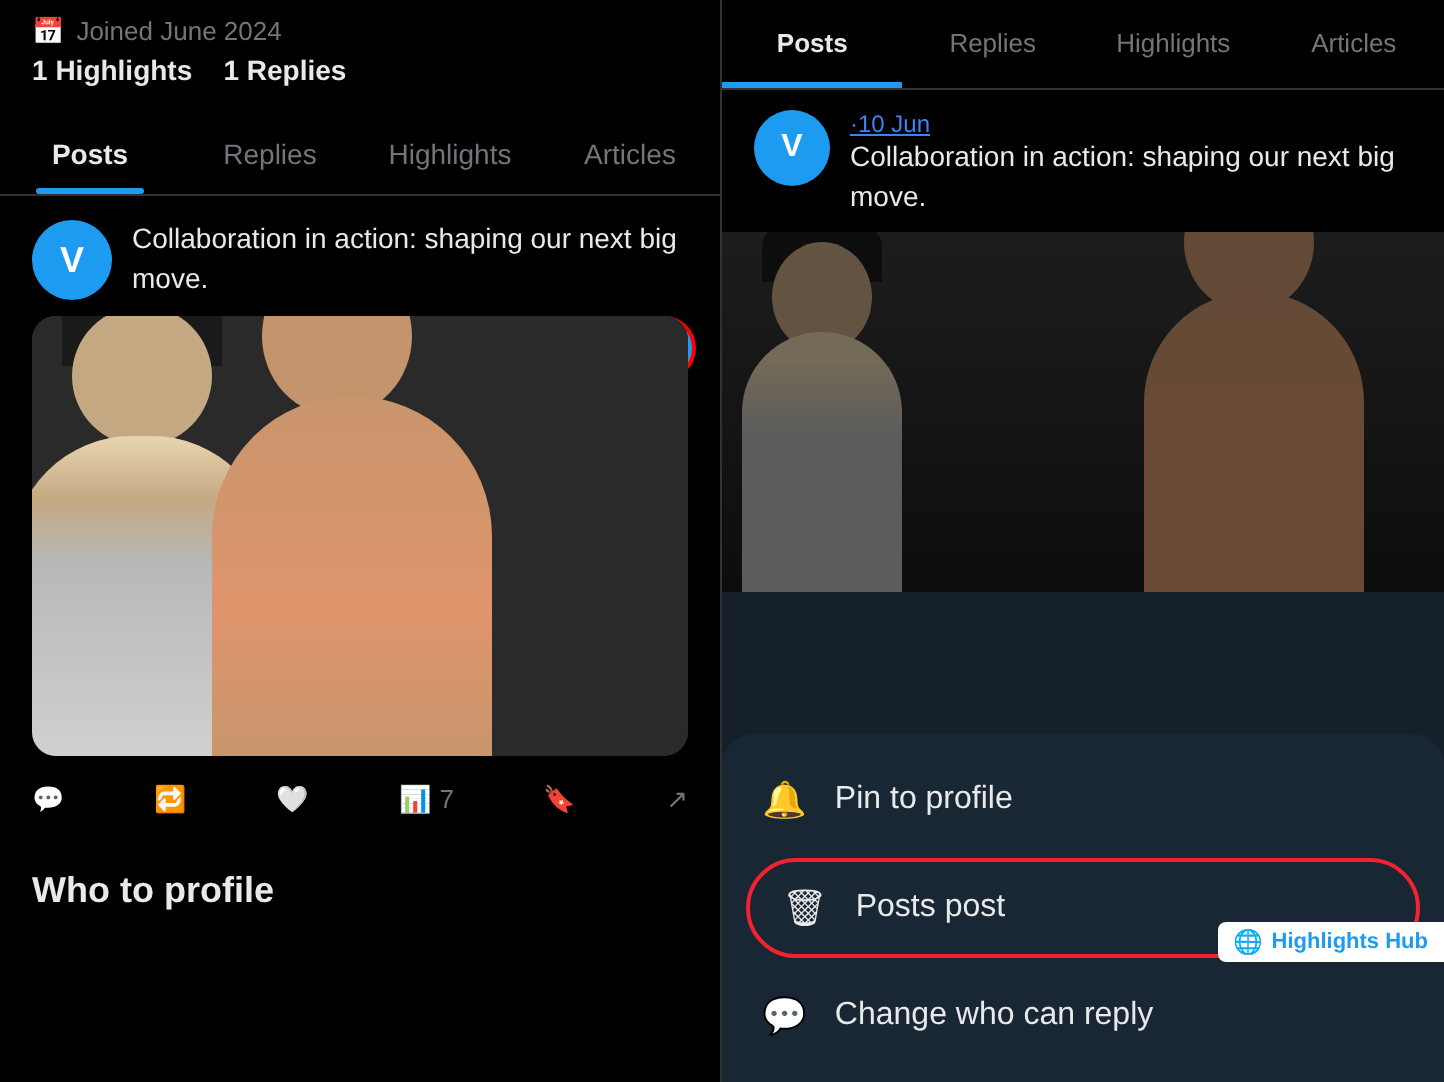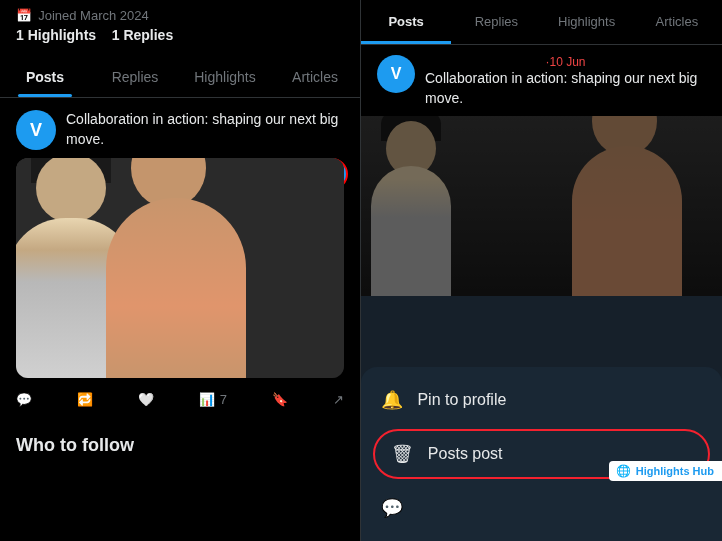--- a/index.html
+++ b/index.html
@@ -301,22 +301,23 @@
       color: #fff;
       flex-shrink: 0;
     }
 
     .right-post-content {
       flex: 1;
     }
 
     .right-post-date {
       font-size: 12px;
-      color: #ef4444;
-      text-align: center;
+      color: #3b82f6;
+      text-align: left;
+      text-decoration: underline;
     }
 
     .right-post-text {
       font-size: 14px;
       color: #e7e9ea;
       line-height: 1.4;
     }
 
     .right-image {
       width: 100%;
@@ -464,21 +465,21 @@
     }
   </style>
 </head>
 <body>
 
 <div class="left-panel">
 
   <div class="profile-info">
     <div class="profile-meta">
       <span class="calendar-icon">📅</span>
-      <span>Joined March 2024</span>
+      <span>Joined June 2024</span>
     </div>
     <div class="following-info">
       <span>1</span>
       <span>Highlights</span>
       &nbsp;&nbsp;
       <span>1</span>
       <span>Replies</span>
     </div>
   </div>
 
@@ -543,21 +544,21 @@
       </div>
       <div class="action-item">
         <span>🔖</span>
       </div>
       <div class="action-item">
         <span>↗</span>
       </div>
     </div>
   </div>
 
-  <div class="who-to-follow">Who to follow</div>
+  <div class="who-to-follow">Who to profile</div>
 
 </div>
 
 <div class="right-panel">
 
   <div class="right-tabs">
     <div class="right-tab active">
       <span>Posts</span>
     </div>
     <div class="right-tab">
@@ -601,20 +602,21 @@
     <div class="menu-item">
       <span class="menu-icon">🔔</span>
       <span>Pin to profile</span>
     </div>
     <div class="menu-item delete">
       <span class="menu-icon">🗑</span>
       <span>Posts post</span>
     </div>
     <div class="menu-item">
       <span class="menu-icon">💬</span>
+      <span>Change who can reply</span>
     </div>
   </div>
 
   <div class="watermark">
     <span class="watermark-globe">🌐</span>
     <span>Highlights Hub</span>
   </div>
 
 </div>
 

